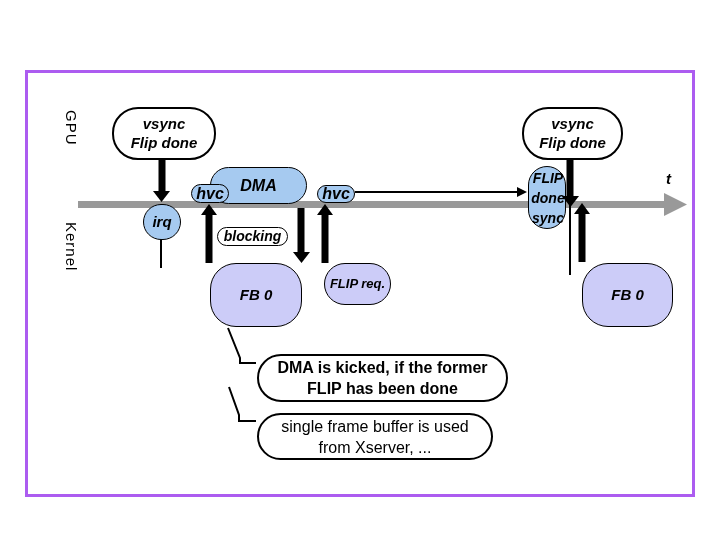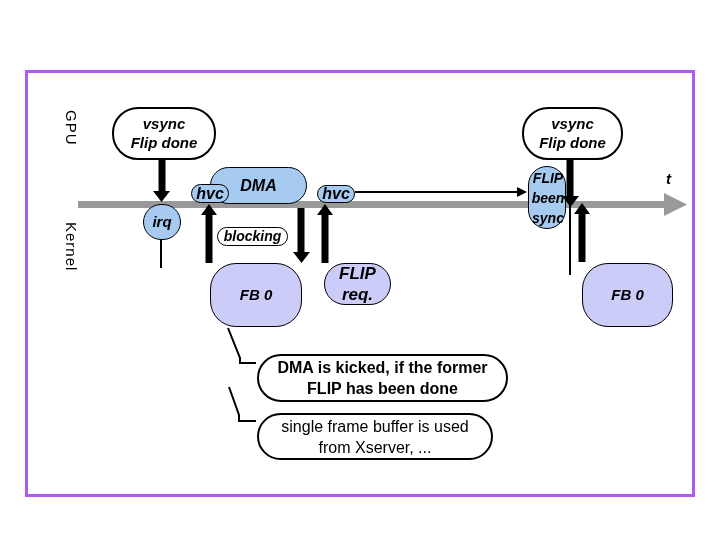--- a/index.html
+++ b/index.html
@@ -22,21 +22,21 @@
   .vsync2{left:522px;top:107px;width:101px;height:53px;font-size:15px;}
   .dma{left:210px;top:167px;width:97px;height:37px;font-size:16px;}
   .hvc1{left:191px;top:184px;width:38px;height:19px;font-size:16px;}
   .hvc2{left:317px;top:185px;width:38px;height:18px;font-size:16px;}
   .irq{left:143px;top:204px;width:38px;height:36px;font-size:15px;font-style:italic;}
   .fws{left:528px;top:166px;width:38px;height:63px;font-size:14px;line-height:20px;
        align-items:center;padding-left:2px;text-align:left;}
   .blocking{left:217px;top:227px;width:71px;height:19px;font-size:14px;background:#fff;border:1.5px solid #000;}
   .fb0l{left:210px;top:263px;width:92px;height:64px;font-size:15px;}
   .fb0r{left:582px;top:263px;width:91px;height:64px;font-size:15px;}
-  .flipreq{left:324px;top:263px;width:67px;height:42px;font-size:17px;}
+  .flipreq{left:324px;top:263px;width:67px;height:42px;font-size:13px;}
   .note1{left:257px;top:354px;width:251px;height:48px;font-size:16px;line-height:21px;font-weight:bold;}
   .note2{left:257px;top:413px;width:236px;height:47px;font-size:16px;line-height:21px;}
   .tlabel{position:absolute;left:666px;top:170px;font-size:15px;font-style:italic;font-weight:bold;}
   .vlabel{position:absolute;writing-mode:vertical-rl;font-size:15px;letter-spacing:1px;}
   .gpu{left:63px;top:110px;}
   .kernel{left:63px;top:222px;}
 </style>
 </head>
 <body>
 
@@ -73,21 +73,21 @@
       <span>Flip done</span>
     </div>
 
     <div class="box b-blue dma">DMA</div>
     <div class="box b-blue hvc1">hvc</div>
     <div class="box b-blue hvc2">hvc</div>
     <div class="box b-blue irq">irq</div>
 
     <div class="box b-blue fws">
       <span>FLIP</span>
-      <span>been</span>
+      <span>done</span>
       <span>sync</span>
     </div>
 
     <div class="box blocking">blocking</div>
 
     <div class="box b-lav fb0l">FB 0</div>
     <div class="box b-lav flipreq">FLIP req.</div>
     <div class="box b-lav fb0r">FB 0</div>
 
     <div class="box b-note note1">

